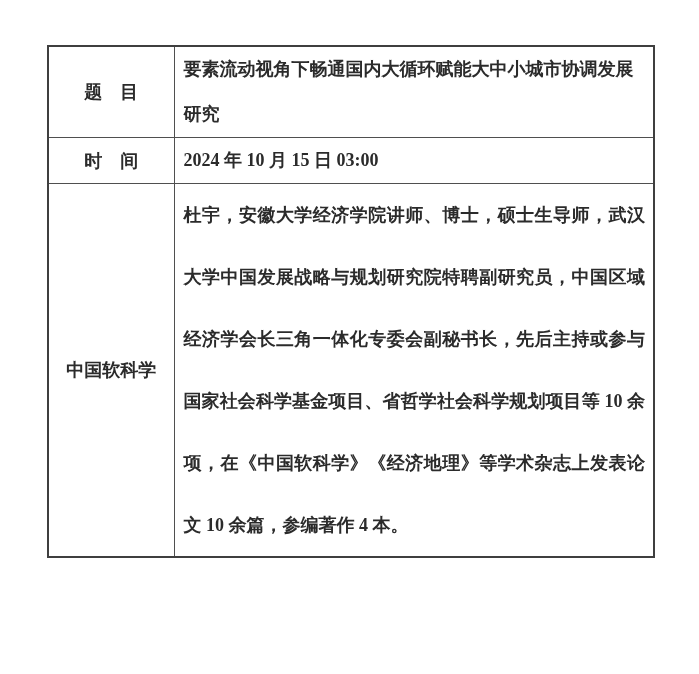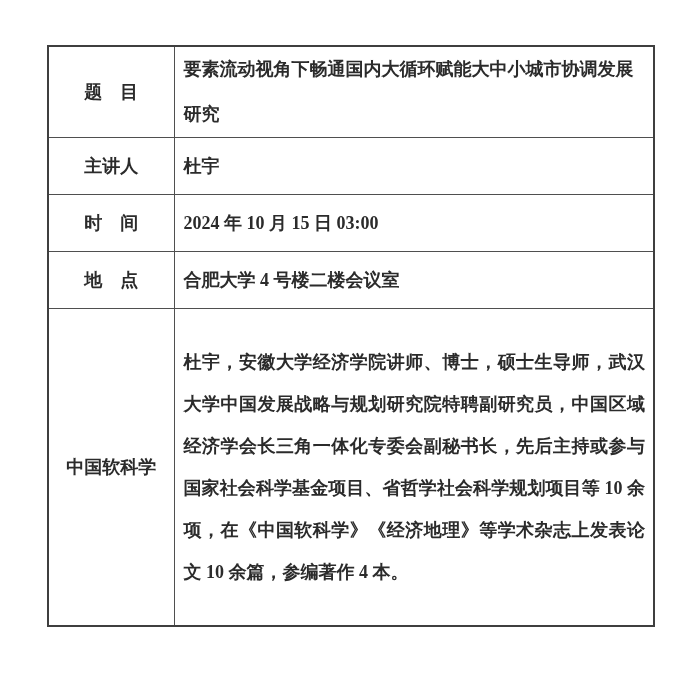--- a/index.html
+++ b/index.html
@@ -29,59 +29,51 @@
   .doc-table col.c-value{width:480px;}
   .doc-table th,.doc-table td{
     border:1px solid var(--border);
     font-size:18px;
     font-weight:bold;
     color:var(--text);
     vertical-align:middle;
     overflow:hidden;
   }
   .doc-table th{
-    padding:16px 2px;
+    padding:0 2px;
   }
   .doc-table td{
     text-align:left;
     padding:0 8px 0 9px;
     line-height:45px;
   }
   tr.r-title{height:90px;}
   tr.r-speaker,tr.r-time,tr.r-place,tr.r-host{height:44px;}
   tr.r-bio{height:317px;}
   tr.r-title td{line-height:45px;}
   tr.r-bio td{
-    line-height:42px;
+    line-height:62px;
     text-align:justify;
   }
 </style>
 </head>
 <body>
 
 <table class="doc-table">
   <colgroup>
     <col class="c-label">
     <col class="c-value">
   </colgroup>
   <tbody>
     <tr class="r-title">
       <th>题　目</th>
       <td>要素流动视角下畅通国内大循环赋能大中小城市协调发展研究</td>
     </tr>
-    <tr class="r-speaker">
-      <th>主讲人</th>
-      <td>杜宇</td>
-    </tr>
     <tr class="r-time">
       <th>时　间</th>
       <td>2024 年 10 月 15 日 03:00</td>
-    </tr>
-    <tr class="r-place">
-      <th>地　点</th>
-      <td>合肥大学 4 号楼二楼会议室</td>
     </tr>
     <tr class="r-bio">
       <th>中国软科学</th>
       <td>杜宇，安徽大学经济学院讲师、博士，硕士生导师，武汉大学中国发展战略与规划研究院特聘副研究员，中国区域经济学会长三角一体化专委会副秘书长，先后主持或参与国家社会科学基金项目、省哲学社会科学规划项目等 10 余项，在《中国软科学》《经济地理》等学术杂志上发表论文 10 余篇，参编著作 4 本。</td>
     </tr>
   </tbody>
 </table>
 
 </body></html>

